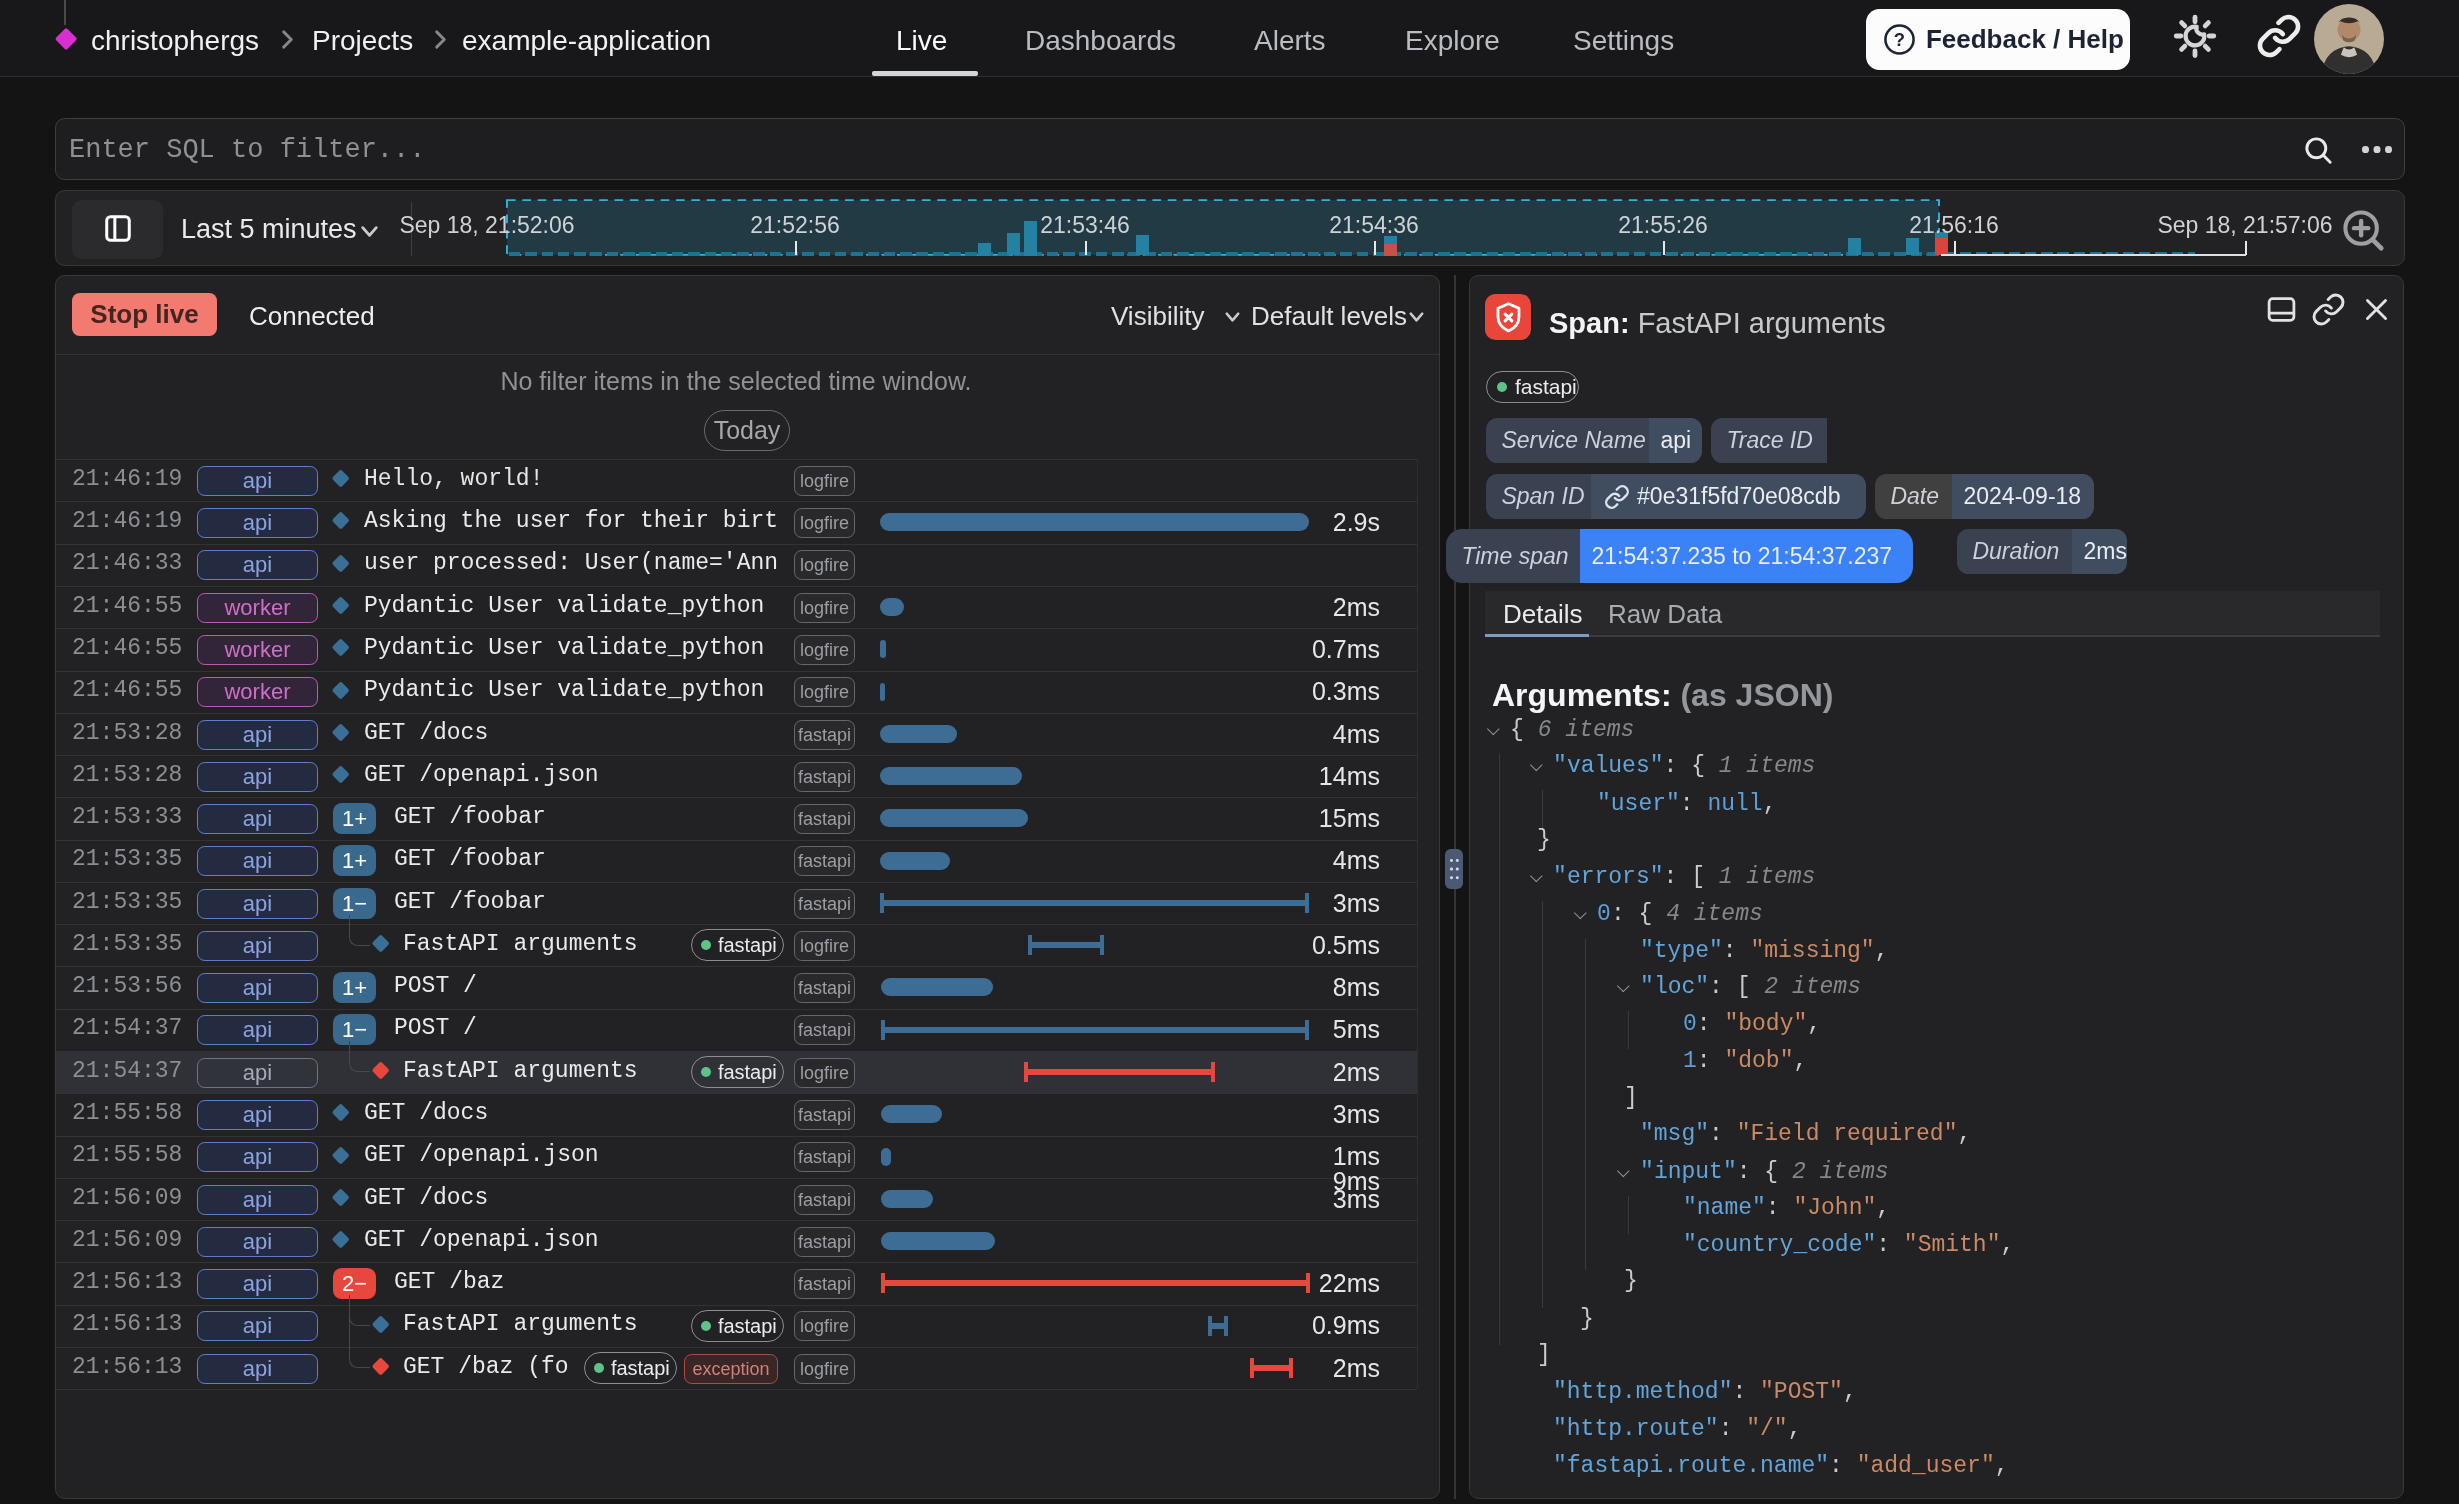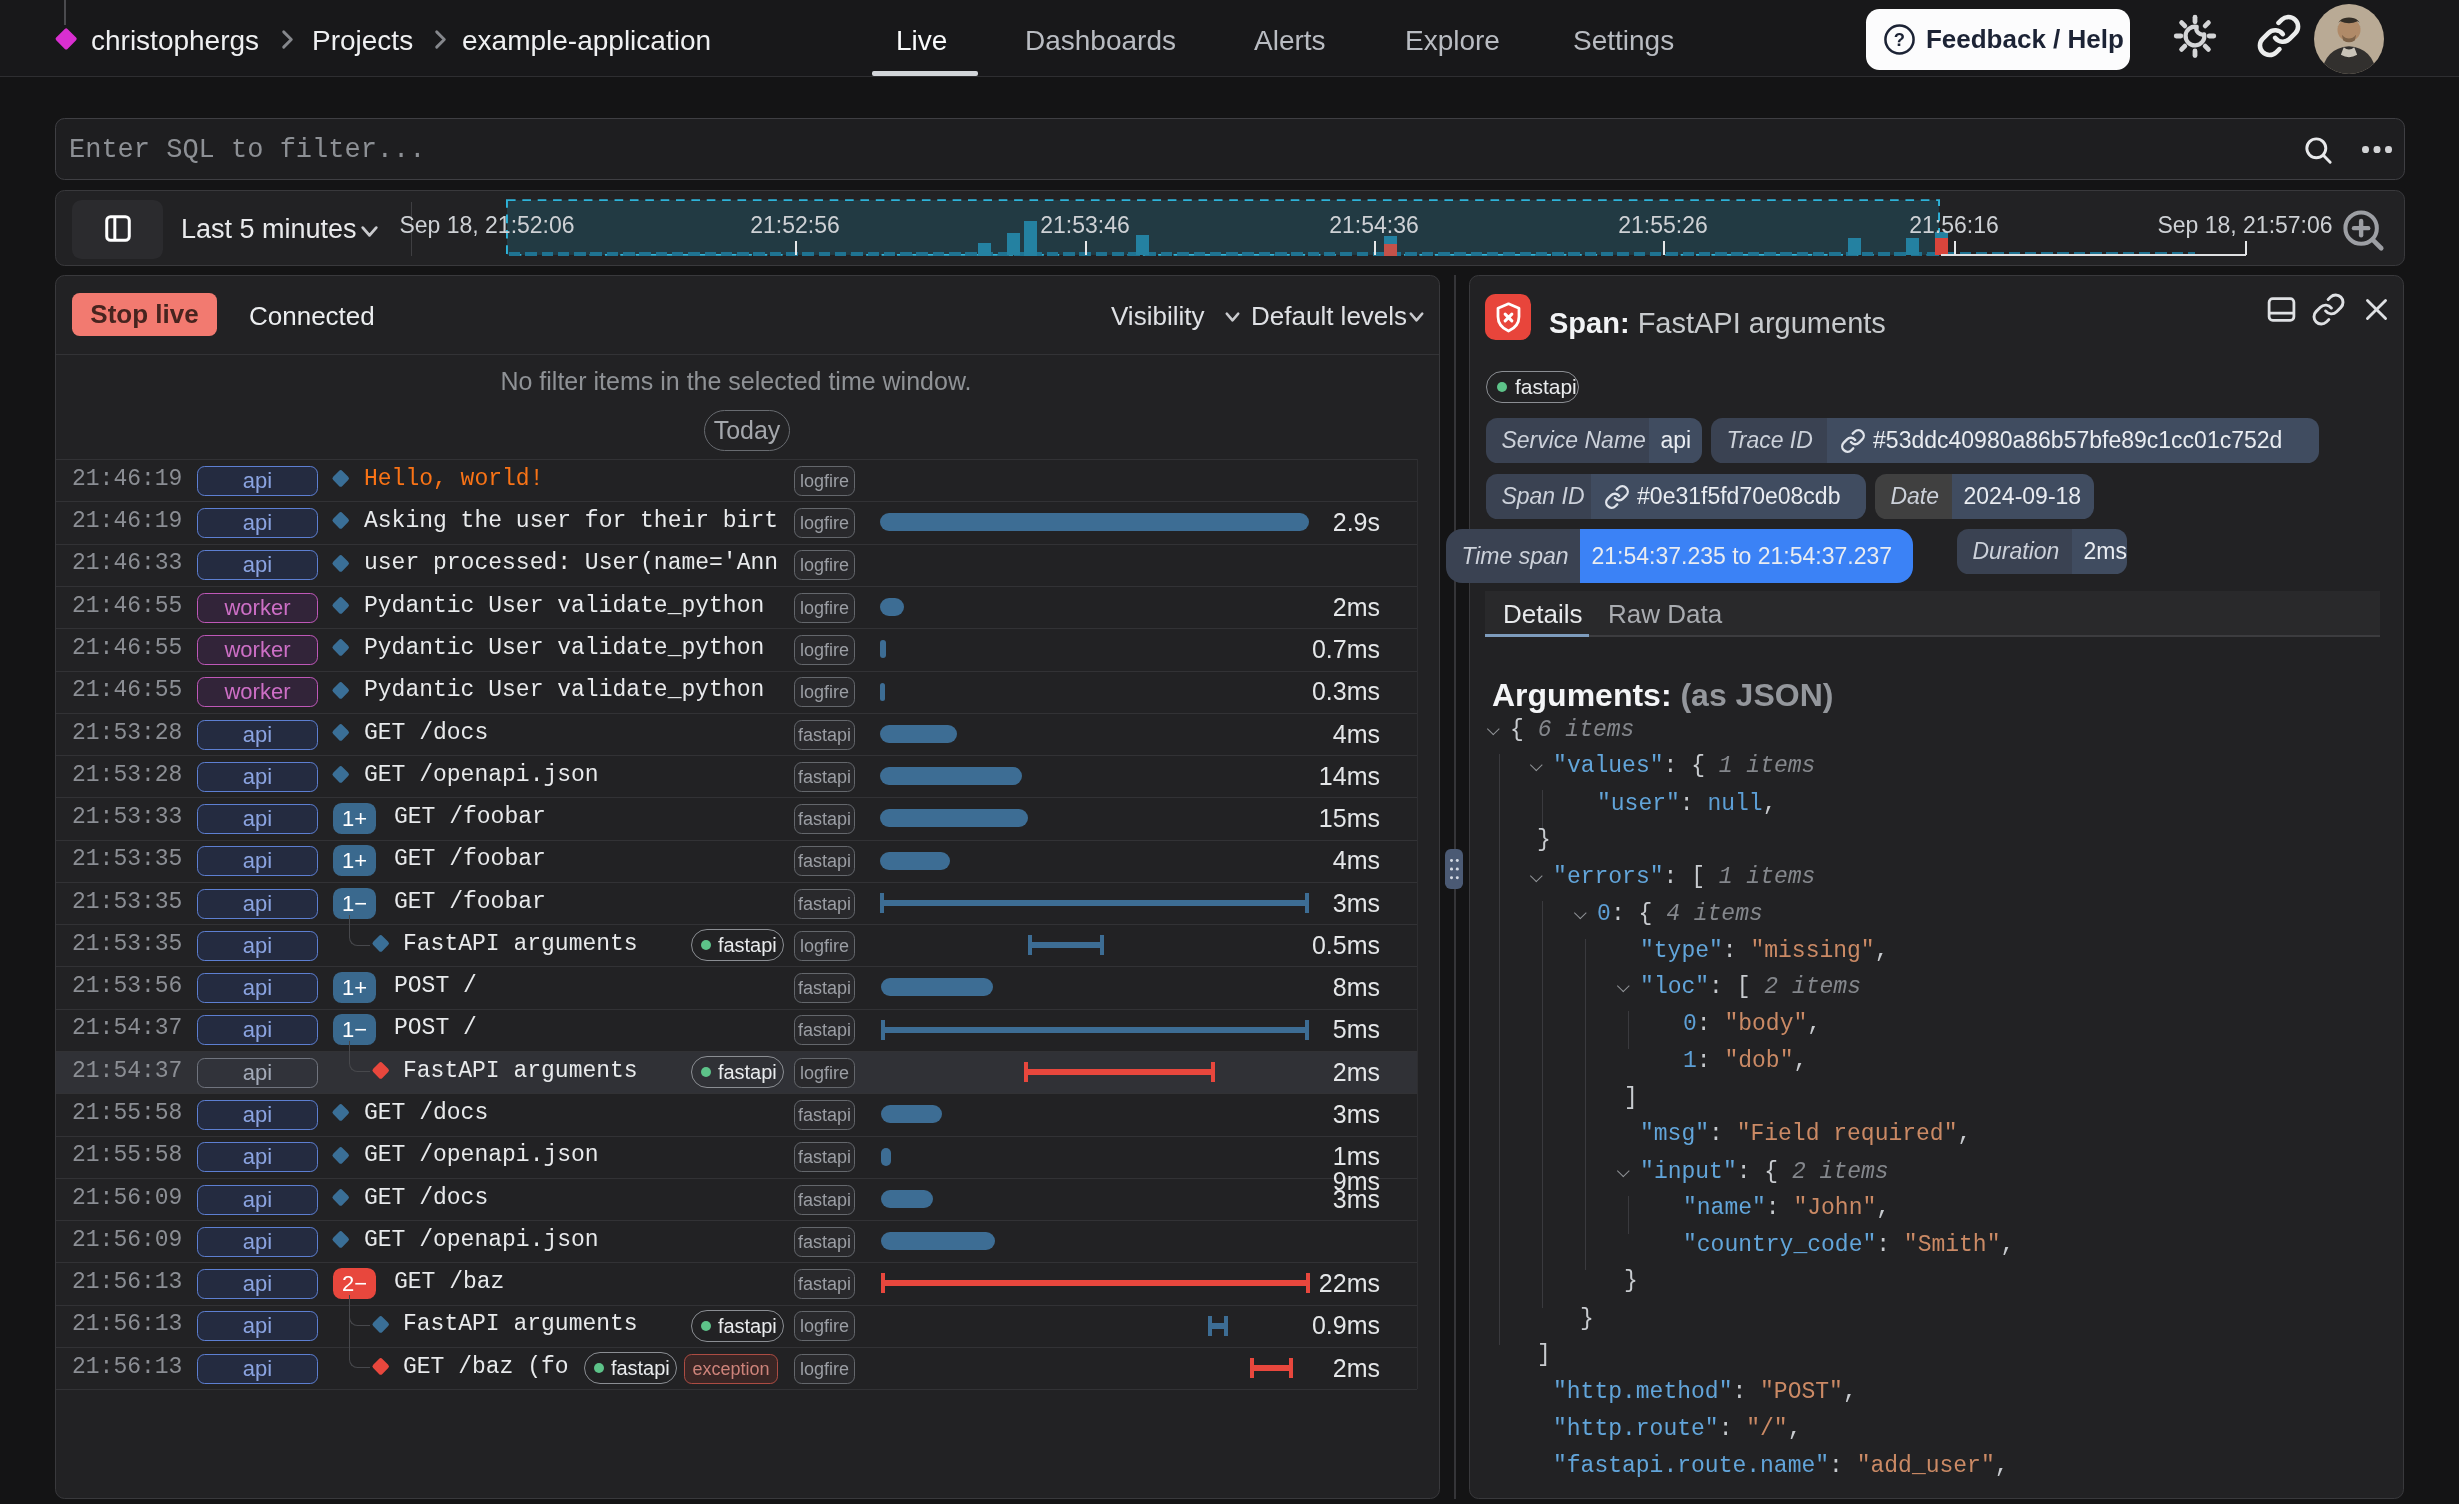--- a/index.html
+++ b/index.html
@@ -131,21 +131,21 @@
 <svg class="abs" style="left:1404px;top:306px" width="25" height="23" viewBox="0 0 26 24">
     <path d="M7 8 L13 15 L19 8" fill="none" stroke="#c9cacd" stroke-width="2.6" stroke-linecap="round" stroke-linejoin="round"></path>
   </svg>
 <div class="abs" style="left:56px;top:354px;width:1383px;height:1px;background:#333336"></div>
 <div class="abs" style="left:55px;top:367px;width:1362px;text-align:center;font-size:25px;color:#8f9296">No filter items in the selected time window.</div>
 <div class="abs" style="left:704px;top:410px;width:86px;height:41px;border:1.4px solid #686b70;border-radius:21px;display:flex;align-items:center;justify-content:center;font-size:25px;color:#a4a7ac">Today</div>
 <div class="abs" style="left:56px;top:459px;width:1361px;height:1px;background:#323235"></div>
 <div class="abs mono" style="left:72px;top:466px;font-size:23px;color:#8b8e94">21:46:19</div>
 <div class="tag" style="left:197px;top:466px;width:121px;font-size:22px;border-color:#5d7fd2;color:#8aa3e0;background:#242b40">api</div>
 <div class="abs" style="left:334px;top:472px;width:13.4px;height:13.4px;background:#3a6f97;transform:rotate(45deg);border-radius:2.4px"></div>
-<div class="abs mono" style="left:364px;top:466px;width:423px;height:29px;overflow:hidden;white-space:pre;font-size:23px;color:#f97316">Hello, world!</div>
+<div class="abs mono" style="left:364px;top:466px;width:423px;height:29px;overflow:hidden;white-space:pre;font-size:23px;color:#e5e5e5">Hello, world!</div>
 <div class="tag" style="left:794px;top:466px;width:61px;font-size:18px;border-color:#64676c;color:#9b9ea4;background:#29292c">logfire</div>
 <div class="abs" style="left:56px;top:501px;width:1361px;height:1px;background:#323235"></div>
 <div class="abs mono" style="left:72px;top:508px;font-size:23px;color:#8b8e94">21:46:19</div>
 <div class="tag" style="left:197px;top:508px;width:121px;font-size:22px;border-color:#5d7fd2;color:#8aa3e0;background:#242b40">api</div>
 <div class="abs" style="left:334px;top:514px;width:13.4px;height:13.4px;background:#3a6f97;transform:rotate(45deg);border-radius:2.4px"></div>
 <div class="abs mono" style="left:364px;top:508px;width:423px;height:29px;overflow:hidden;white-space:pre;font-size:23px;color:#e8eaec">Asking the user for their birt</div>
 <div class="tag" style="left:794px;top:508px;width:61px;font-size:18px;border-color:#64676c;color:#9b9ea4;background:#29292c">logfire</div>
 <div class="abs" style="left:880px;top:513px;width:429px;height:18px;background:#3d6d94;border-radius:9px"></div>
 <div class="abs" style="left:1140px;top:508px;width:240px;text-align:right;font-size:25px;color:#e4e6e8">2.9s</div>
 <div class="abs" style="left:56px;top:544px;width:1361px;height:1px;background:#323235"></div>
@@ -355,26 +355,20 @@
 <svg class="abs" style="left:2361px;top:294px" width="31" height="31" viewBox="0 0 24 24">
     <path d="M5 5 L19 19 M19 5 L5 19" stroke="#dfe1e4" stroke-width="2.2" stroke-linecap="round"></path>
   </svg>
 <div class="abs" style="left:1486px;top:371px;width:93px;height:32px;border:1.4px solid #8b8e93;border-radius:16.3px;display:flex;align-items:center;font-size:21px;color:#e9ebed"><span style="width:10.6px;height:10.6px;border-radius:50%;background:#5dc389;margin:0 7.7px 0 9.6px"></span>fastapi</div>
 <div class="abs" style="left:1486px;top:418px;width:216px;height:45px;border-radius:11.5px;overflow:hidden;display:flex">
     <div style="width:163px;background:#3a4252;display:flex;align-items:center;padding-left:15.4px;font-style:italic;font-size:23px;color:#ccd1da;white-space:nowrap">Service Name</div>
     <div style="flex:1;background:#404c60;display:flex;align-items:center;padding-left:11.5px;font-size:23px;color:#e9ecf1;white-space:nowrap">api</div>
   </div>
 <div class="abs" style="left:1711px;top:418px;width:608px;height:45px;border-radius:11.5px;overflow:hidden;display:flex">
     <div style="width:116px;background:#3a4252;display:flex;align-items:center;padding-left:15.4px;font-style:italic;font-size:23px;color:#ccd1da;white-space:nowrap">Trace ID</div>
-    <div style="flex:1;background:#404c60;display:flex;align-items:center;padding-left:11.5px;font-size:23px;color:#e9ecf1;white-space:nowrap"><svg style="margin:0 6.7px 0 1.9px" width="26" height="26" viewBox="0 0 24 24">
-        <g fill="none" stroke="#dfe3ea" stroke-width="2.2" stroke-linecap="round" stroke-linejoin="round">
-          <path d="M10 13a5 5 0 0 0 7.54.54l3-3a5 5 0 0 0-7.07-7.07l-1.72 1.71"></path>
-          <path d="M14 11a5 5 0 0 0-7.54-.54l-3 3a5 5 0 0 0 7.07 7.07l1.71-1.71"></path>
-        </g>
-      </svg>#53ddc40980a86b57bfe89c1cc01c752d</div>
   </div>
 <div class="abs" style="left:1486px;top:474px;width:380px;height:45px;border-radius:11.5px;overflow:hidden;display:flex">
     <div style="width:105px;background:#3a4252;display:flex;align-items:center;padding-left:15.4px;font-style:italic;font-size:23px;color:#ccd1da;white-space:nowrap">Span ID</div>
     <div style="flex:1;background:#404c60;display:flex;align-items:center;padding-left:11.5px;font-size:23px;color:#e9ecf1;white-space:nowrap"><svg style="margin:0 6.7px 0 1.9px" width="26" height="26" viewBox="0 0 24 24">
         <g fill="none" stroke="#dfe3ea" stroke-width="2.2" stroke-linecap="round" stroke-linejoin="round">
           <path d="M10 13a5 5 0 0 0 7.54.54l3-3a5 5 0 0 0-7.07-7.07l-1.72 1.71"></path>
           <path d="M14 11a5 5 0 0 0-7.54-.54l-3 3a5 5 0 0 0 7.07 7.07l1.71-1.71"></path>
         </g>
       </svg>#0e31f5fd70e08cdb</div>
   </div>

